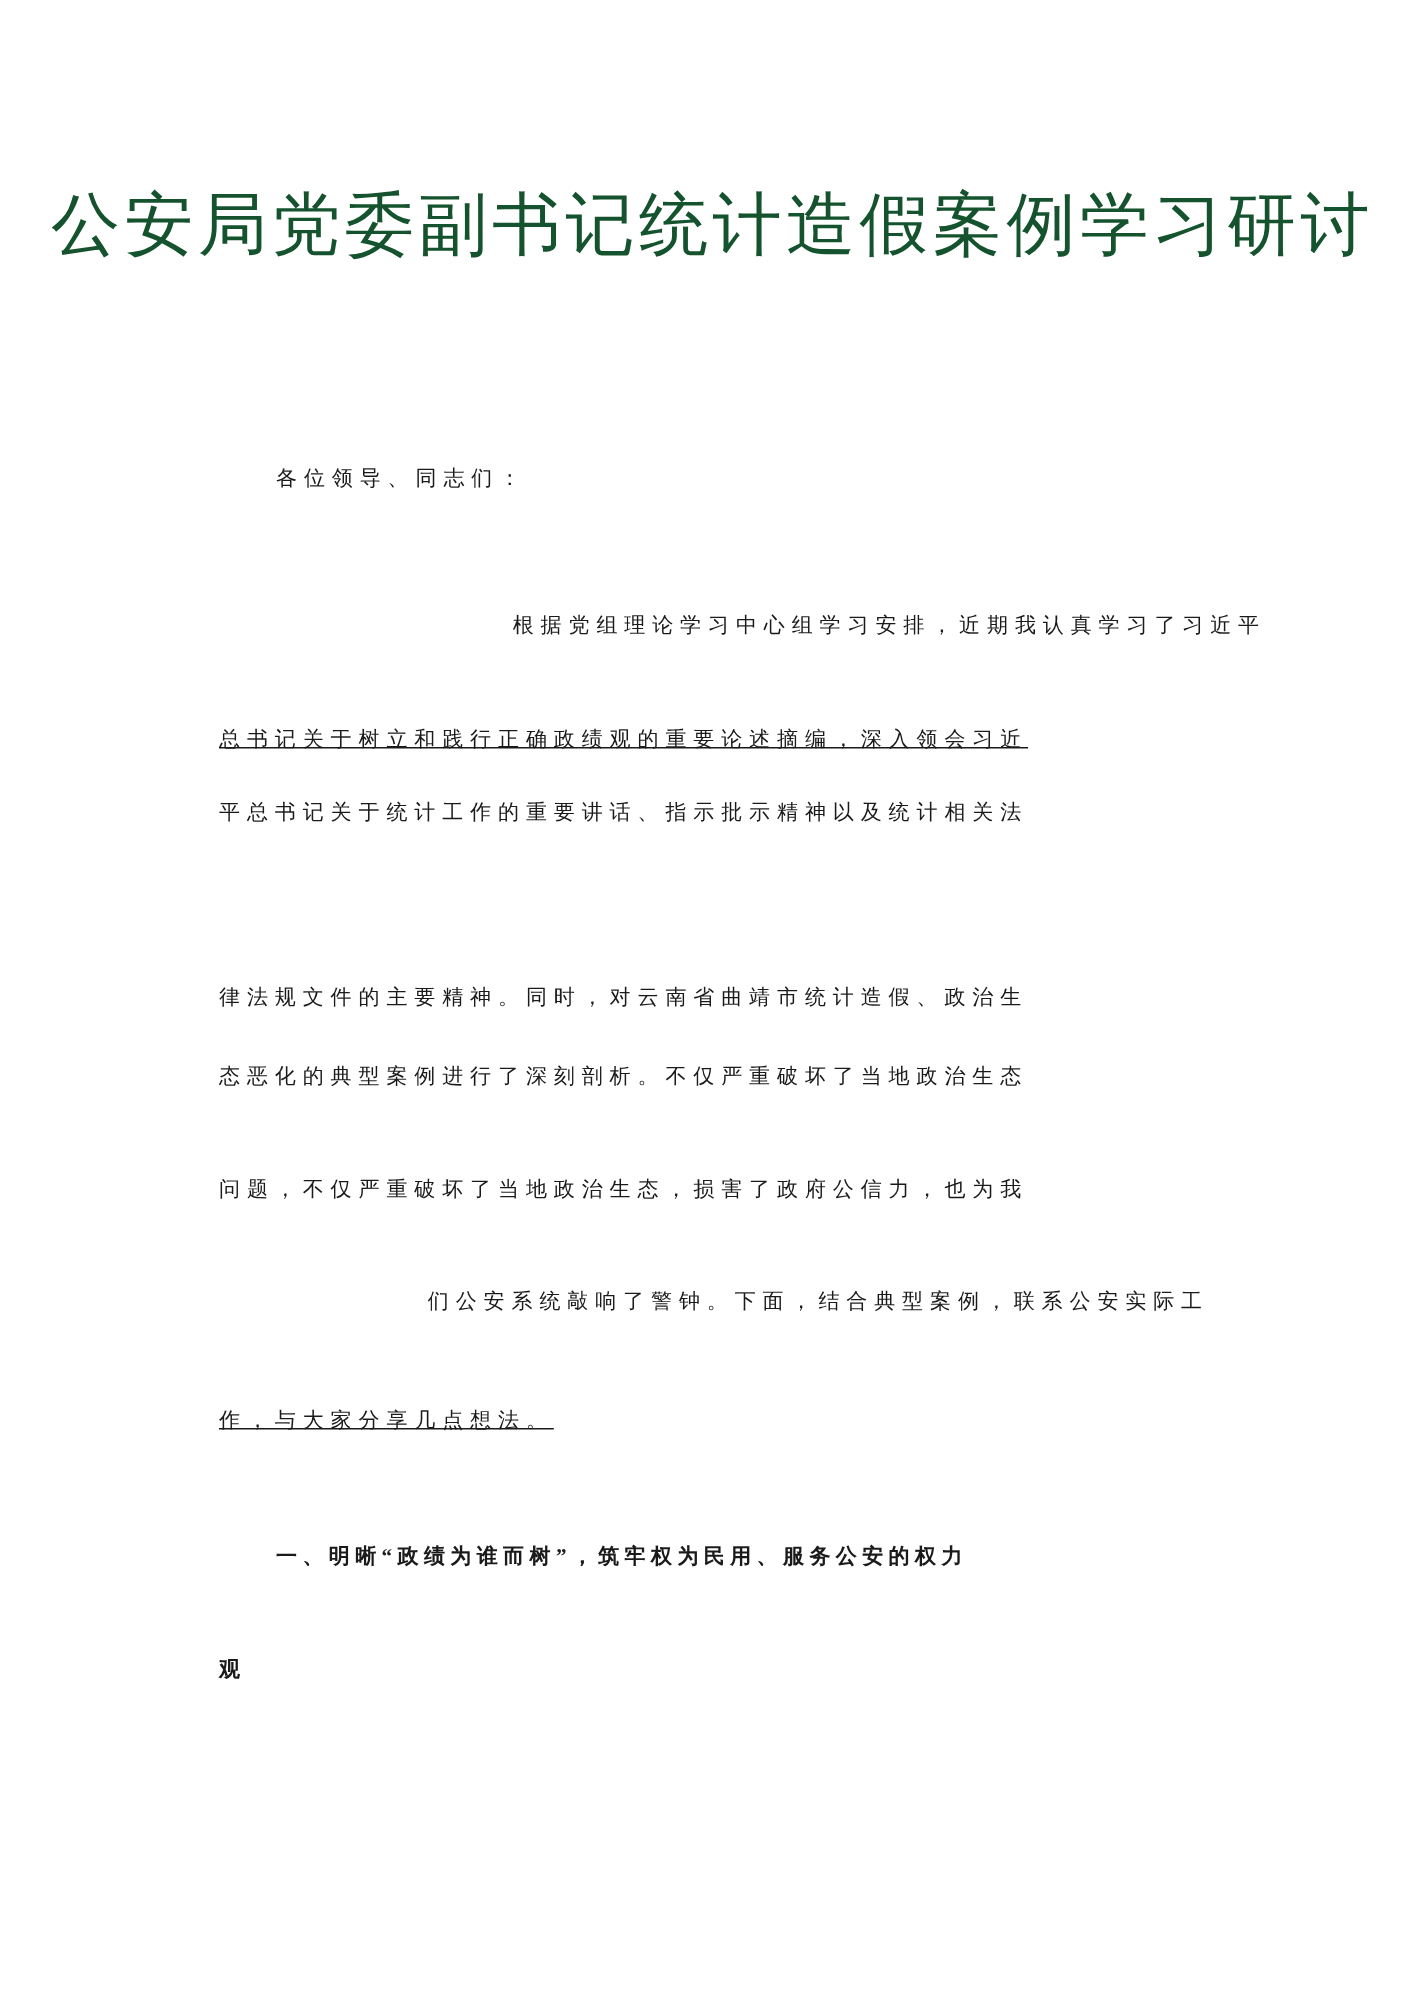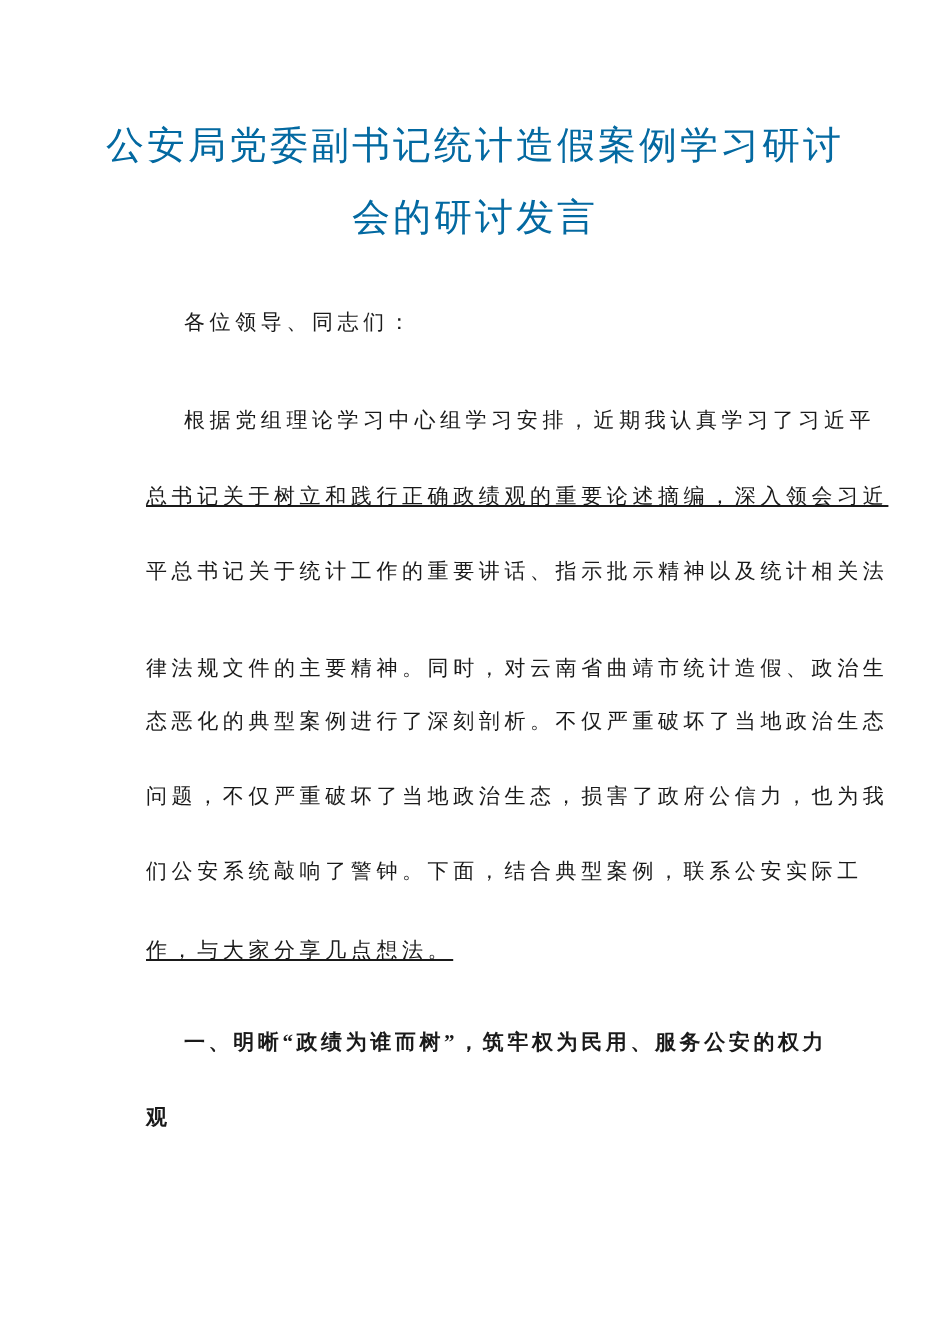--- a/index.html
+++ b/index.html
@@ -21,59 +21,58 @@
       top: 0;
       width: 950px;
       height: 1344px;
       background: #ffffff;
     }
     .title-line {
       position: absolute;
       left: 0;
       width: 950px;
       text-align: center;
-      font-size: 38px;
+      font-size: 46px;
       letter-spacing: 3px;
-      color: #0369a1;
+      color: #14532d;
       line-height: 1;
     }
     .title-1 { top: 126px; }
     .title-2 { top: 198px; }
 
     .line {
       position: absolute;
       left: 146px;
       width: 660px;
-      font-size: 21px;
+      font-size: 14px;
       line-height: 1;
       white-space: nowrap;
       letter-spacing: 4.6px;
       color: #1a1a1a;
     }
     .indent { left: 184px; }
     .heading {
       font-weight: bold;
       font-family: Liberation Serif, serif;
       letter-spacing: 3.6px;
     }
   </style>
 </head>
 <body>
 
 <div class="page">
 
   <div class="title-line title-1">公安局党委副书记统计造假案例学习研讨</div>
-  <div class="title-line title-2">会的研讨发言</div>
 
   <div class="line indent" style="top:312px;">各位领导、同志们：</div>
 
   <div>
     <div class="line indent" style="top:410px;text-align:right;">根据党组理论学习中心组学习安排，近期我认真学习了习近平</div>
     <div class="line" style="top:486px;text-decoration:underline;">总书记关于树立和践行正确政绩观的重要论述摘编，深入领会习近</div>
-    <div class="line" style="top:561px;">平总书记关于统计工作的重要讲话、指示批示精神以及统计相关法</div>
+    <div class="line" style="top:535px;">平总书记关于统计工作的重要讲话、指示批示精神以及统计相关法</div>
     <div class="line" style="top:636px;margin-top:22px;">律法规文件的主要精神。同时，对云南省曲靖市统计造假、政治生</div>
     <div class="line" style="top:711px;">态恶化的典型案例进行了深刻剖析。不仅严重破坏了当地政治生态</div>
     <div class="line" style="top:786px;">问题，不仅严重破坏了当地政治生态，损害了政府公信力，也为我</div>
     <div class="line" style="top:861px;text-align:right;">们公安系统敲响了警钟。下面，结合典型案例，联系公安实际工</div>
     <div class="line" style="top:940px;text-decoration:underline;">作，与大家分享几点想法。</div>
   </div>
 
   <div>
     <div class="line indent heading" style="top:1032px;">一、明晰“政绩为谁而树”，筑牢权为民用、服务公安的权力</div>
     <div class="line heading" style="top:1107px;">观</div>

